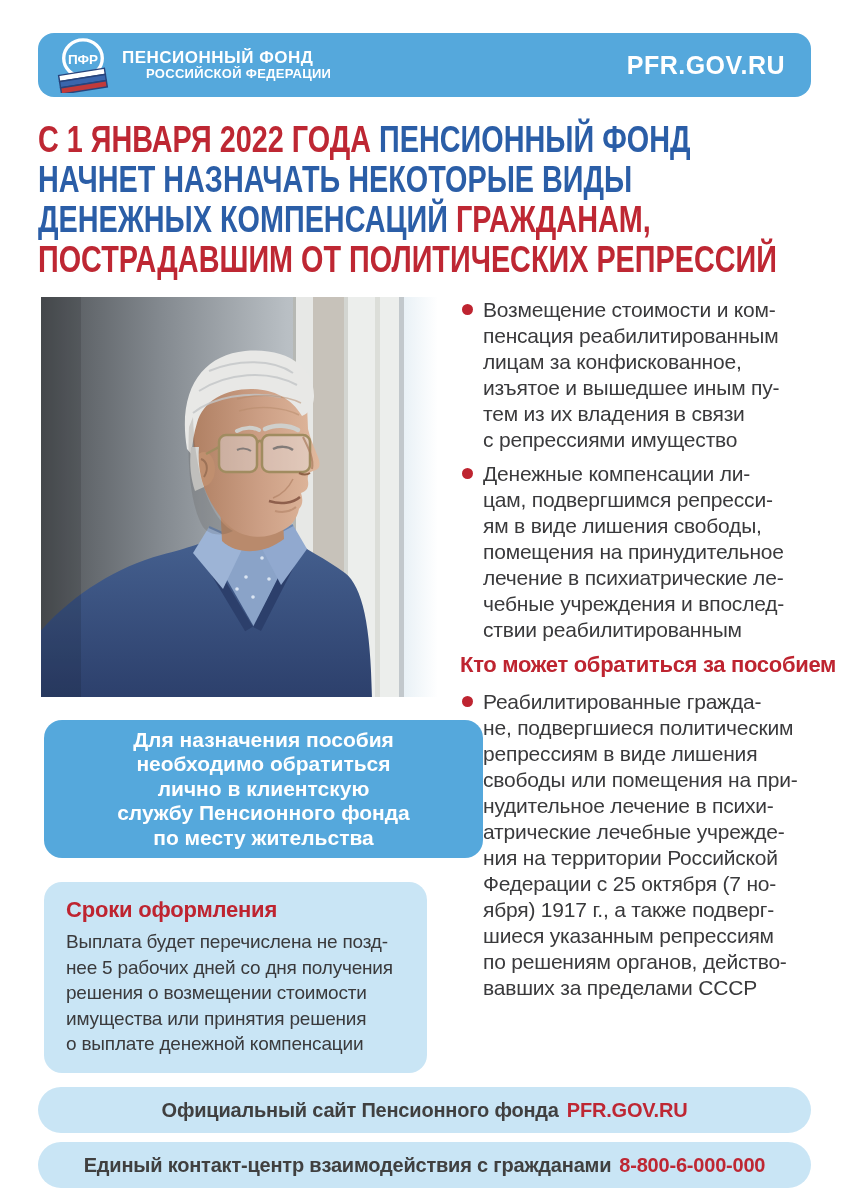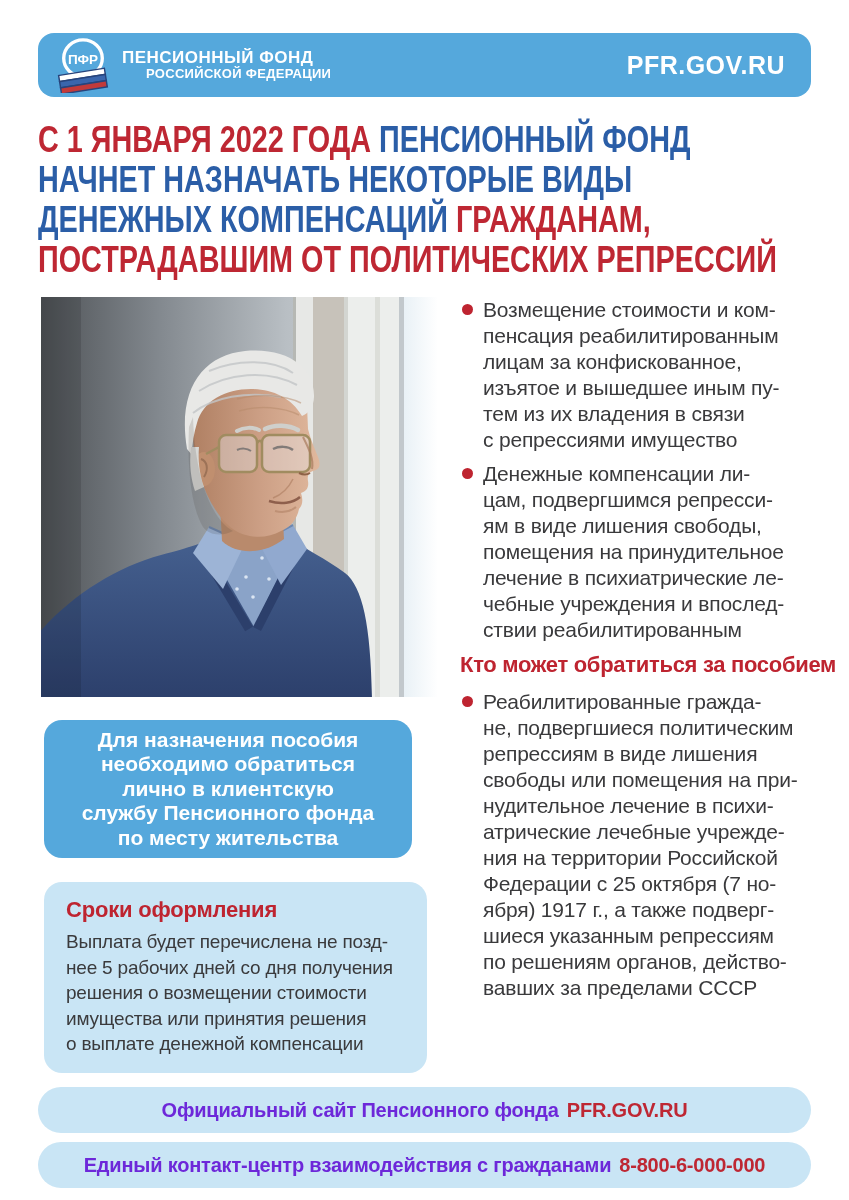--- a/index.html
+++ b/index.html
@@ -30,21 +30,21 @@
     transform:scaleX(0.8); transform-origin:0 50%;
   }
   .red  { color:#BE2733; }
   .blue { color:#2B5EA7; }
 
   
   .photo { position:absolute; left:41px; top:297px; width:397px; height:400px; overflow:hidden; }
 
   
   .notice-box {
-    position:absolute; left:44px; top:720px; width:368px; height:138px;
+    position:absolute; left:44px; top:720px; width:439px; height:138px;
     background:#55A8DC; border-radius:18px;
     display:flex; align-items:center; justify-content:center;
   }
   .notice-text {
     color:#ffffff; font-weight:bold; font-size:21px; line-height:24.5px;
     text-align:center; white-space:pre;
   }
   .terms-box {
     position:absolute; left:44px; top:882px; width:383px;
     background:#C9E5F5; border-radius:18px; padding:15px 20px 16px 22px;
@@ -68,21 +68,21 @@
 
   
   .footer-band {
     position:absolute; left:38px; width:773px; height:46px;
     background:#C9E5F5; border-radius:23px;
     display:flex; align-items:center; justify-content:center; gap:8px;
     font-weight:bold; font-size:20px; letter-spacing:-0.2px; white-space:pre;
   }
   .f1 { top:1087px; }
   .f2 { top:1142px; }
-  .fb-blue { color:#6d28d9; }
+  .fb-blue { color:#404040; }
   .fb-red  { color:#BE2733; }
 </style>
 </head>
 <body>
 
 <div class="page">
 
   <header class="band">
     <div class="brand">
       <svg width="54" height="56" viewBox="0 0 56 58" aria-hidden="true">

